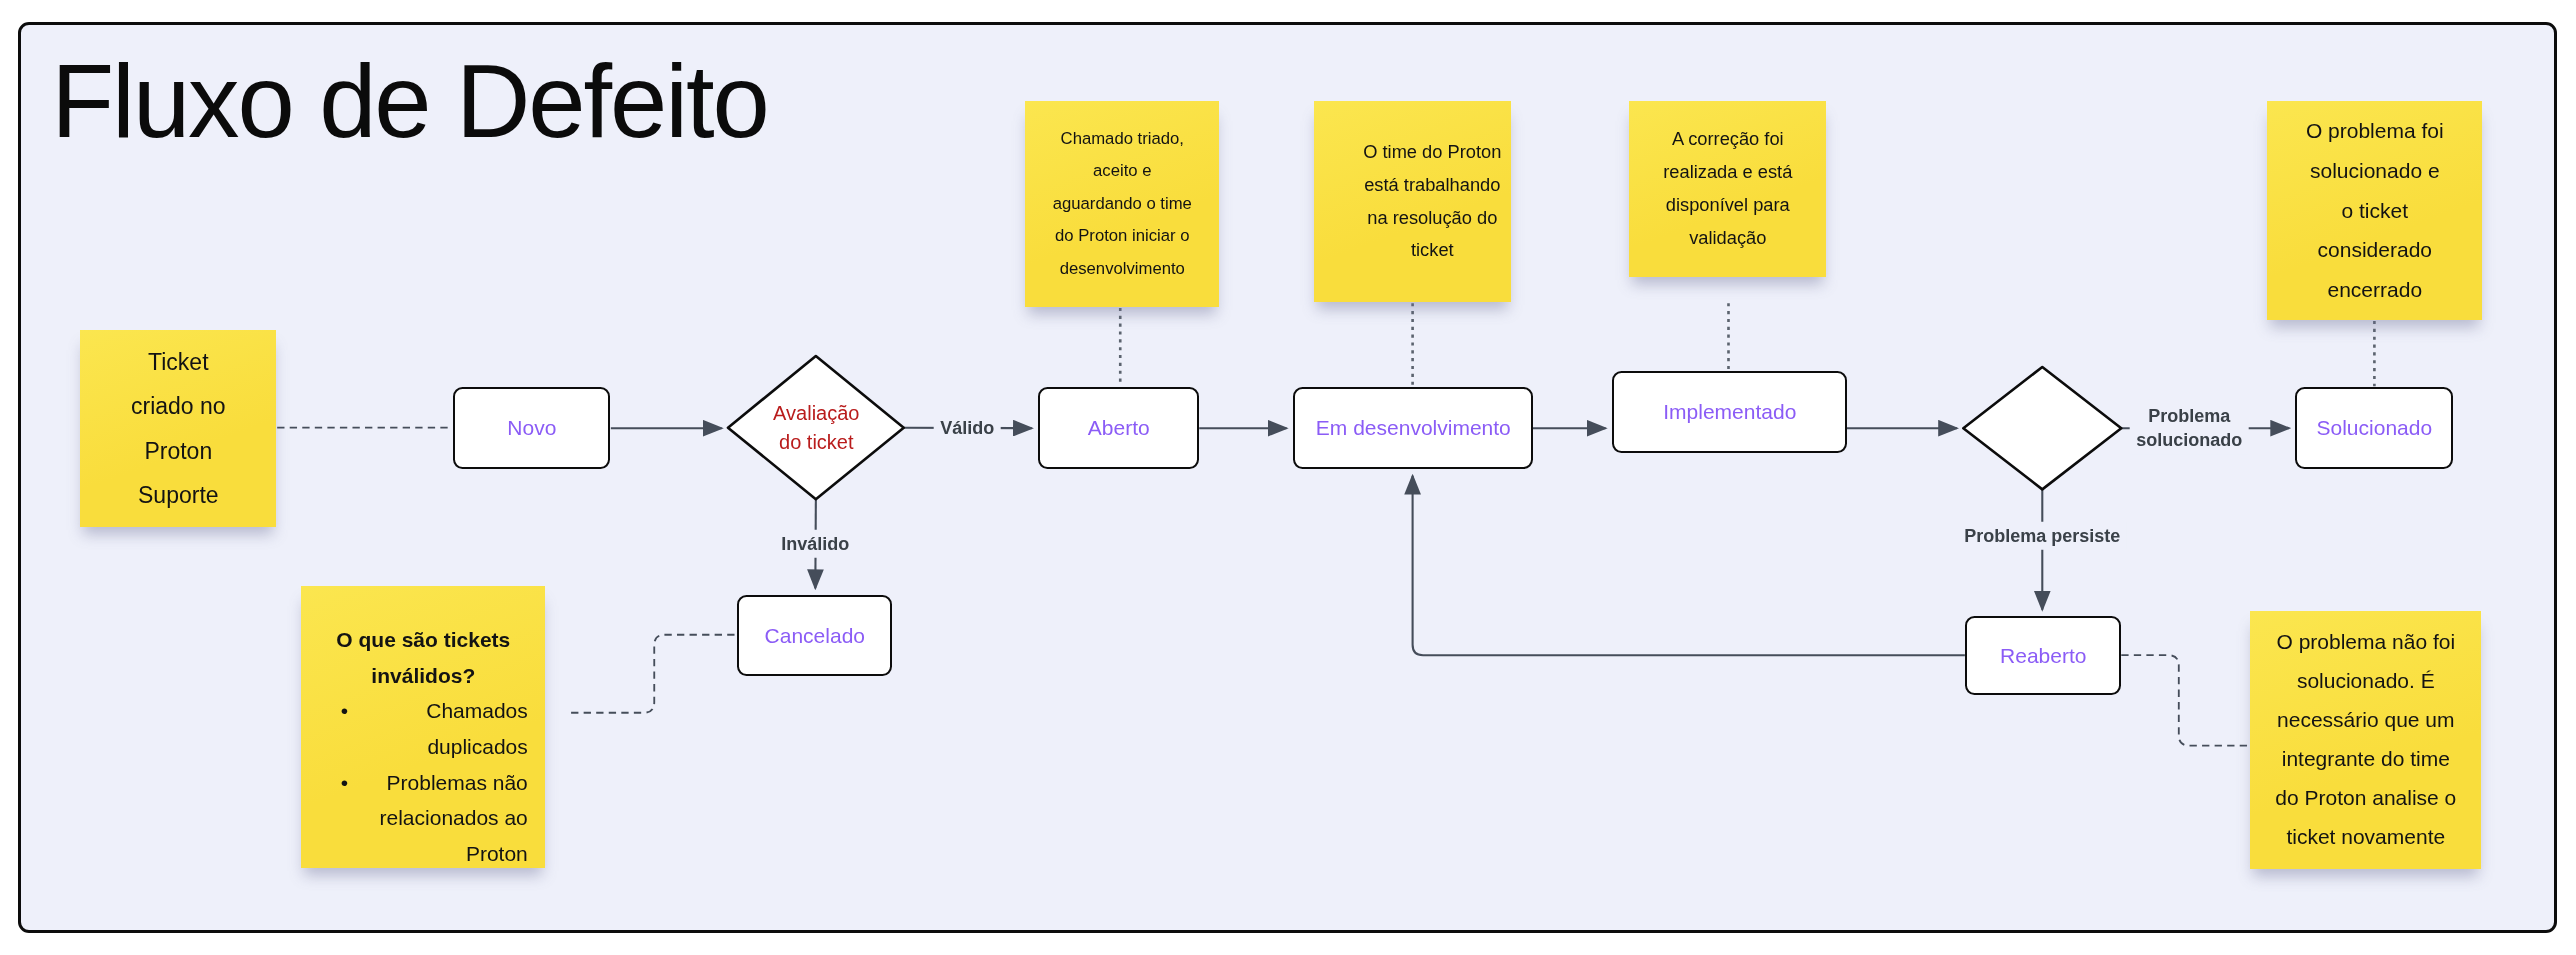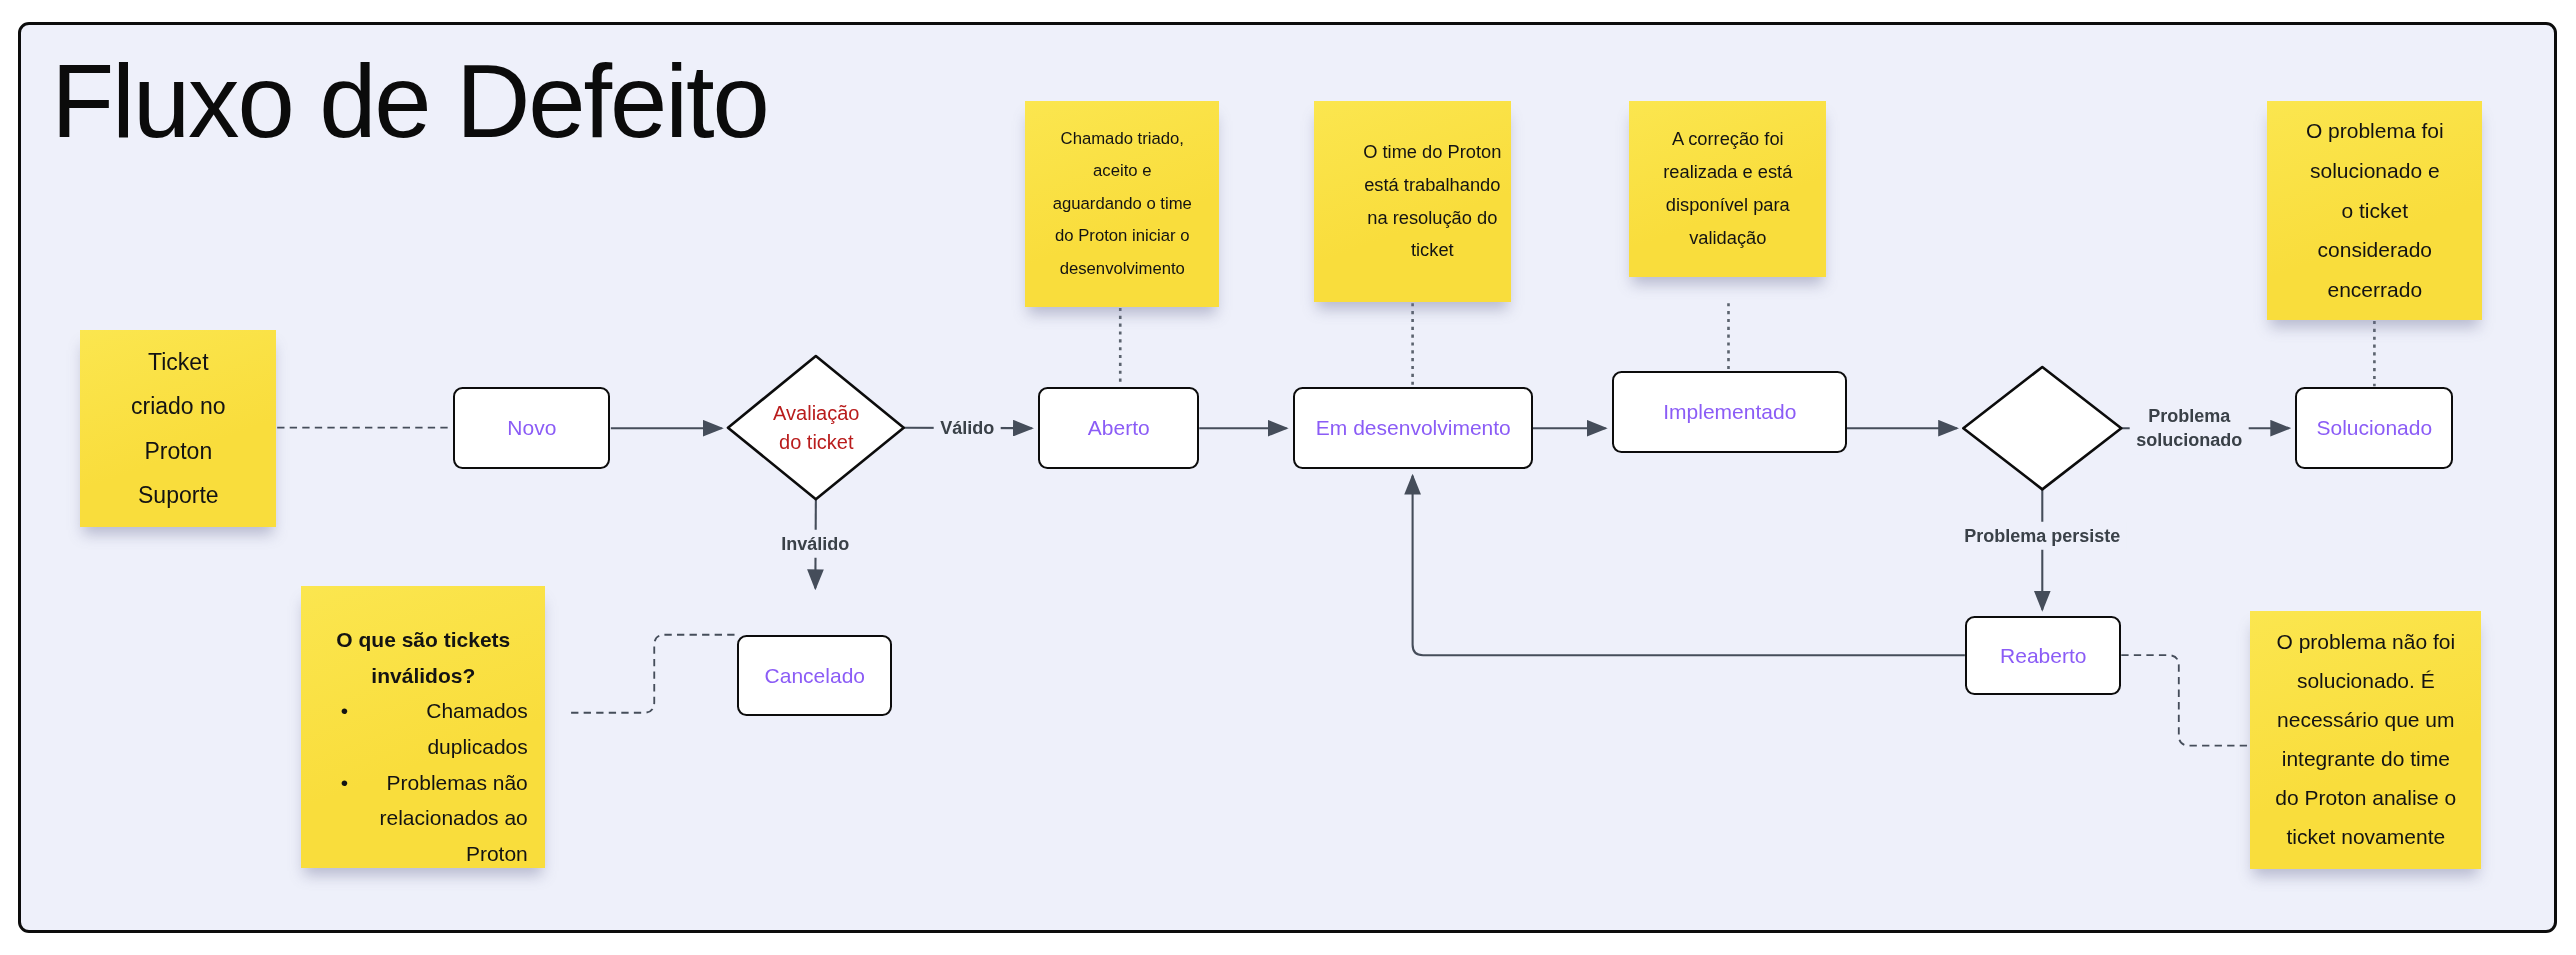--- a/index.html
+++ b/index.html
@@ -97,21 +97,21 @@
     </div>
     <div class="node" style="left:1272px;top:362px;width:240px;height:82px;">
       <span>Em desenvolvimento</span>
     </div>
     <div class="node" style="left:1591px;top:346px;width:235px;height:82px;">
       <span>Implementado</span>
     </div>
     <div class="node" style="left:2274px;top:362px;width:158px;height:82px;">
       <span>Solucionado</span>
     </div>
-    <div class="node" style="left:716px;top:570px;width:155px;height:81px;margin-top:40px;">
+    <div class="node" style="left:716px;top:570px;width:155px;height:81px;">
       <span>Cancelado</span>
     </div>
     <div class="node" style="left:1944px;top:591px;width:156px;height:79px;">
       <span>Reaberto</span>
     </div>
 
     <div class="diamond-label" style="left:732px;top:370px;width:126px;height:65px;">Avaliação
 do ticket</div>
 
     <div class="elabel" style="left:946px;top:403px;">Válido</div>

